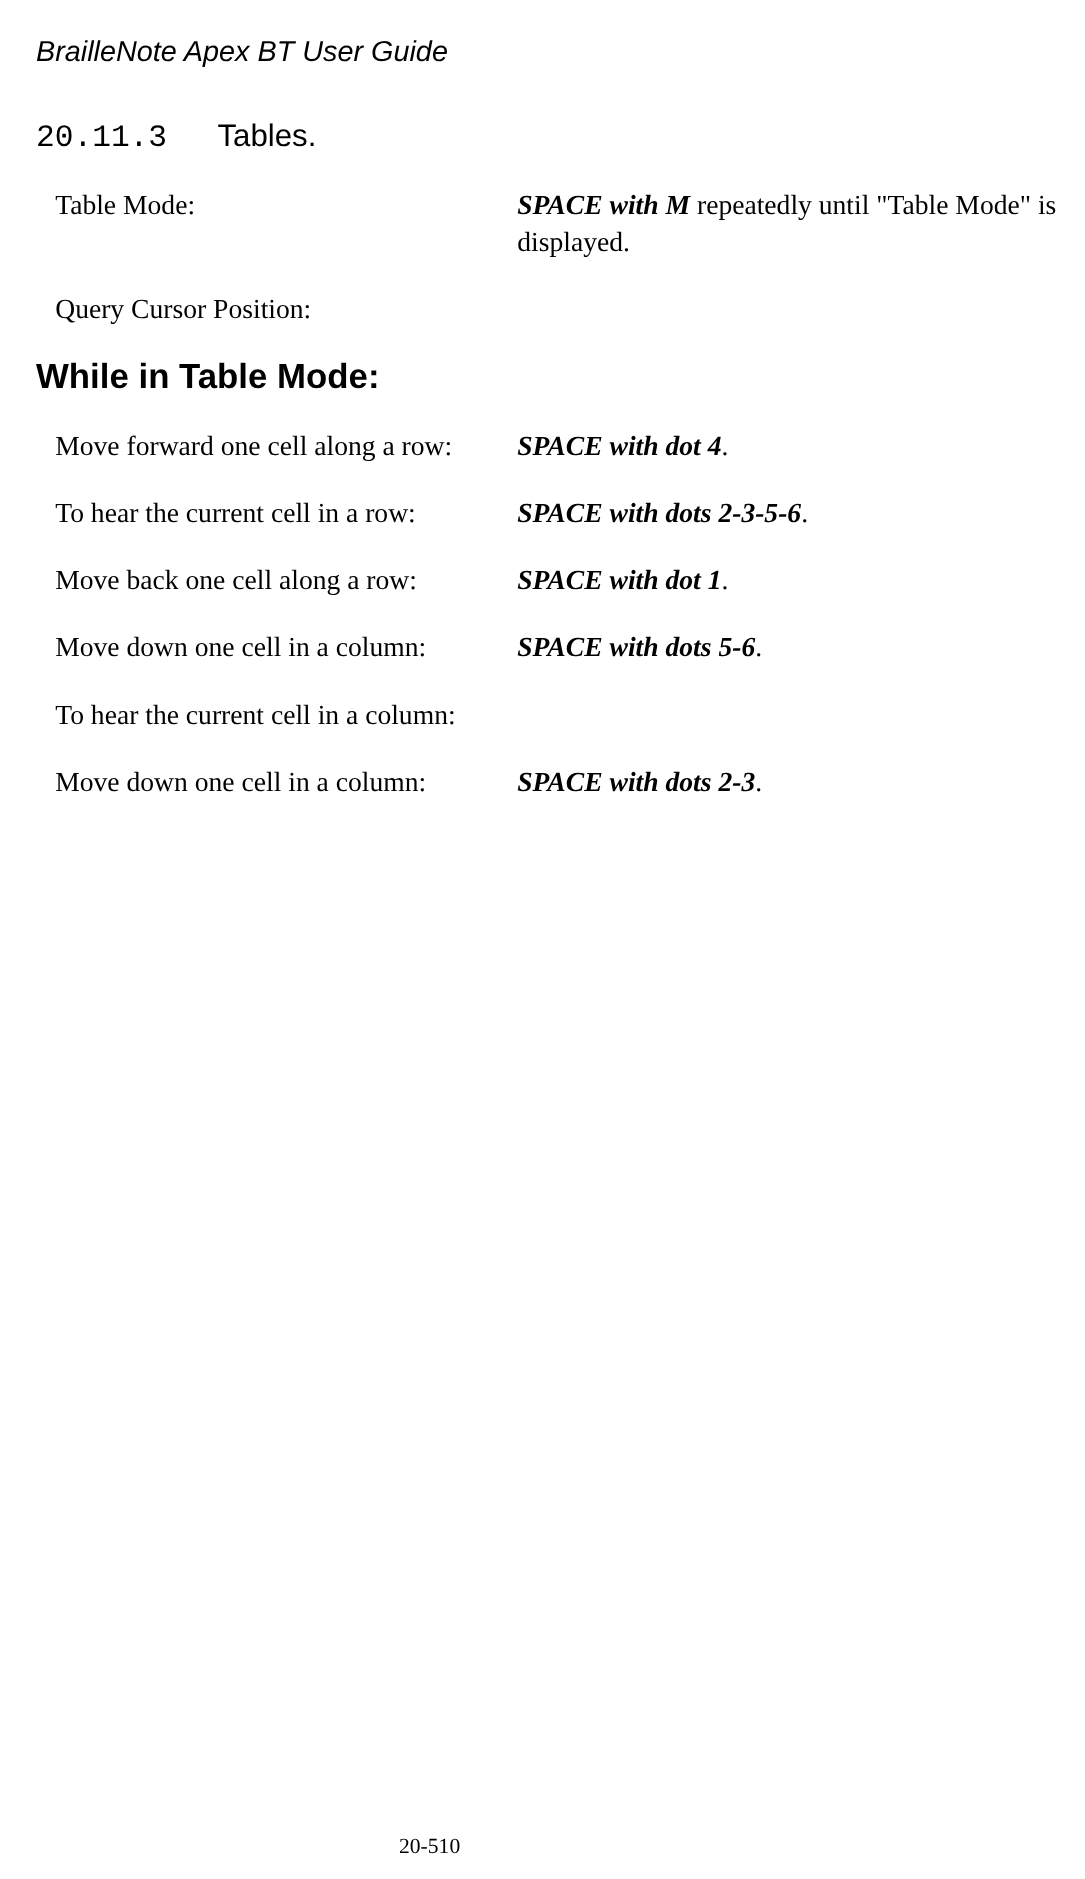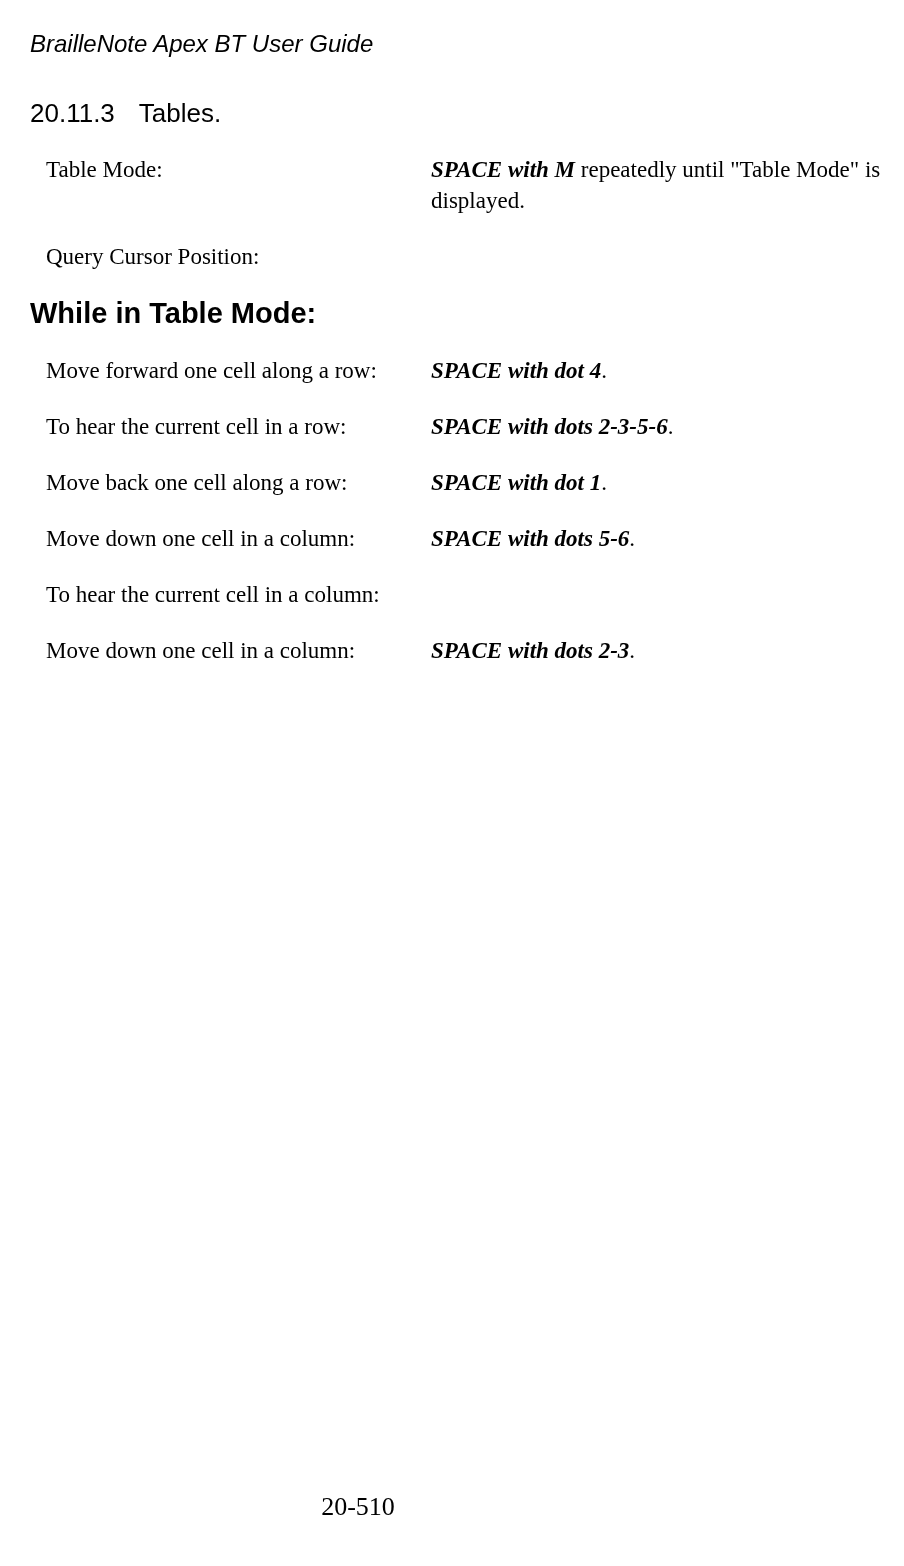--- a/index.html
+++ b/index.html
@@ -21,21 +21,22 @@
       font-size: 24px;
       margin-bottom: 40px;
     }
     .section-heading {
       font-size: 26px;
       font-family: Arial, Helvetica, sans-serif;
       margin-bottom: 25px;
     }
     .section-number {
       display: inline-block;
-      margin-right: 24px;
+      margin-right: 42px;
+      font-family: Liberation Mono, monospace;
     }
     .row {
       display: flex;
       margin-bottom: 25px;
       font-family: "Times New Roman", Times, serif;
       font-size: 23px;
       line-height: 1.35;
       margin-left: 16px;
     }
     .label-col {
@@ -52,26 +53,26 @@
       text-align: center;
     }
     .subheading {
       font-family: Arial, Helvetica, sans-serif;
       font-weight: bold;
       font-size: 29px;
       margin-bottom: 25px;
     }
     .page-number {
       position: absolute;
-      bottom: 44px;
+      bottom: 17px;
       left: 0;
       width: 716px;
       text-align: center;
       font-family: "Times New Roman", Times, serif;
-      font-size: 26px;
+      font-size: 18px;
     }
   </style>
 </head>
 <body>
 
 <div class="doc-title">BrailleNote Apex BT User Guide</div>
 
 <div class="section-heading">
   <span class="section-number">20.11.3</span><span>Tables.</span>
 </div>

